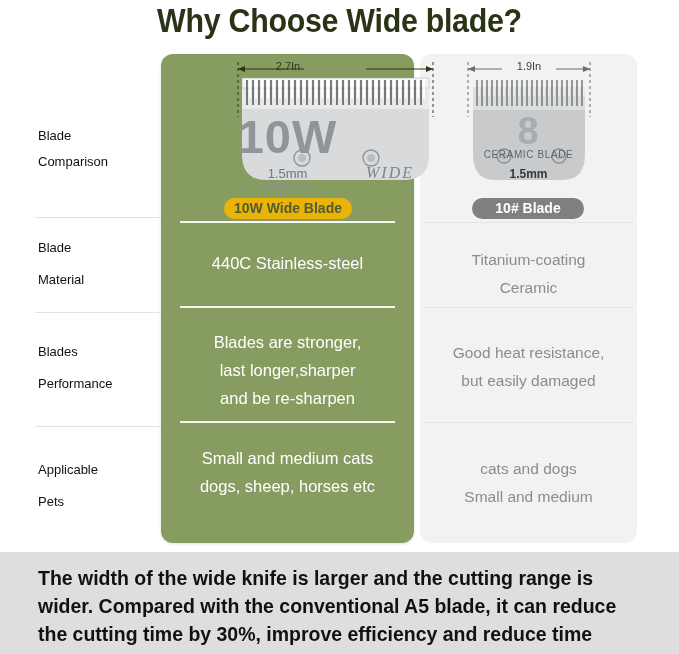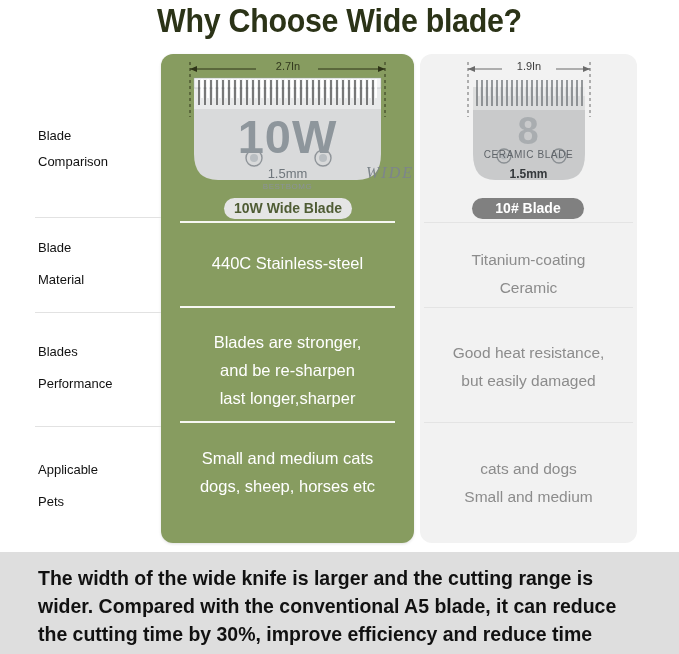--- a/index.html
+++ b/index.html
@@ -91,21 +91,21 @@
   .dim-text.on-green{color:#32381e;}
 
   .pill{
     position:absolute;
     height:21px;line-height:21px;
     border-radius:11px;
     text-align:center;
     font-size:14px;font-weight:bold;
     white-space:nowrap;
   }
-  .pill-white{background:#e5e5e5;color:#4f5c34;}
+  .pill-white{background:#eab308;color:#4f5c34;}
   .pill-gray{background:#808080;color:#ffffff;}
 
   
   .footer{
     position:absolute;left:0;top:552px;width:679px;height:102px;
     background:#dedede;
   }
   .footer p{
     margin:0;
     position:absolute;left:38px;top:12px;width:615px;
@@ -151,21 +151,21 @@
         <div style="margin-top:6px">Performance</div>
       </div>
       <div class="label-div" style="top:372px;"></div>
 
       <div class="label-row" style="top:403px;">
         <div>Applicable</div>
         <div style="margin-top:6px">Pets</div>
       </div>
     </div>
 
-    <div class="blade-wrap" style="left:161px;top:0;width:253px;height:165px;">
+    <div class="blade-wrap" style="left:161px;top:0;width:253px;height:165px;padding-left:48px;">
       <svg width="253" height="150" viewBox="0 0 253 150">
 
         <line x1="29" y1="8" x2="29" y2="63" stroke="#2e3418" stroke-width="1" stroke-dasharray="3,3"></line>
         <line x1="224" y1="8" x2="224" y2="63" stroke="#2e3418" stroke-width="1" stroke-dasharray="3,3"></line>
         <line x1="29" y1="15" x2="224" y2="15" stroke="#2e3418" stroke-width="1"></line>
         <polygon points="29,15 36,12 36,18" fill="#2e3418"></polygon>
         <polygon points="224,15 217,12 217,18" fill="#2e3418"></polygon>
         <rect x="95" y="8" width="62" height="15" fill="#879c60"></rect>
 
         <path d="M33 33 L220 33 L220 100 Q220 126 196 126 L57 126 Q33 126 33 100 Z" fill="#d9dadb"></path>
@@ -332,22 +332,22 @@
     <div class="cell cell-gray" style="top:192px;">
       <div>Titanium-coating</div>
       <div>Ceramic</div>
     </div>
 
     <div class="sep-green" style="top:252px;"></div>
     <div class="sep-gray" style="top:253px;"></div>
 
     <div class="cell cell-green" style="top:274px;">
       <div>Blades are stronger,</div>
+      <div>last longer,sharper</div>
       <div>and be re-sharpen</div>
-      <div>last longer,sharper</div>
     </div>
     <div class="cell cell-gray" style="top:285px;">
       <div>Good heat resistance,</div>
       <div>but easily damaged</div>
     </div>
 
     <div class="sep-green" style="top:367px;"></div>
     <div class="sep-gray" style="top:368px;"></div>
 
     <div class="cell cell-green" style="top:390px;">

